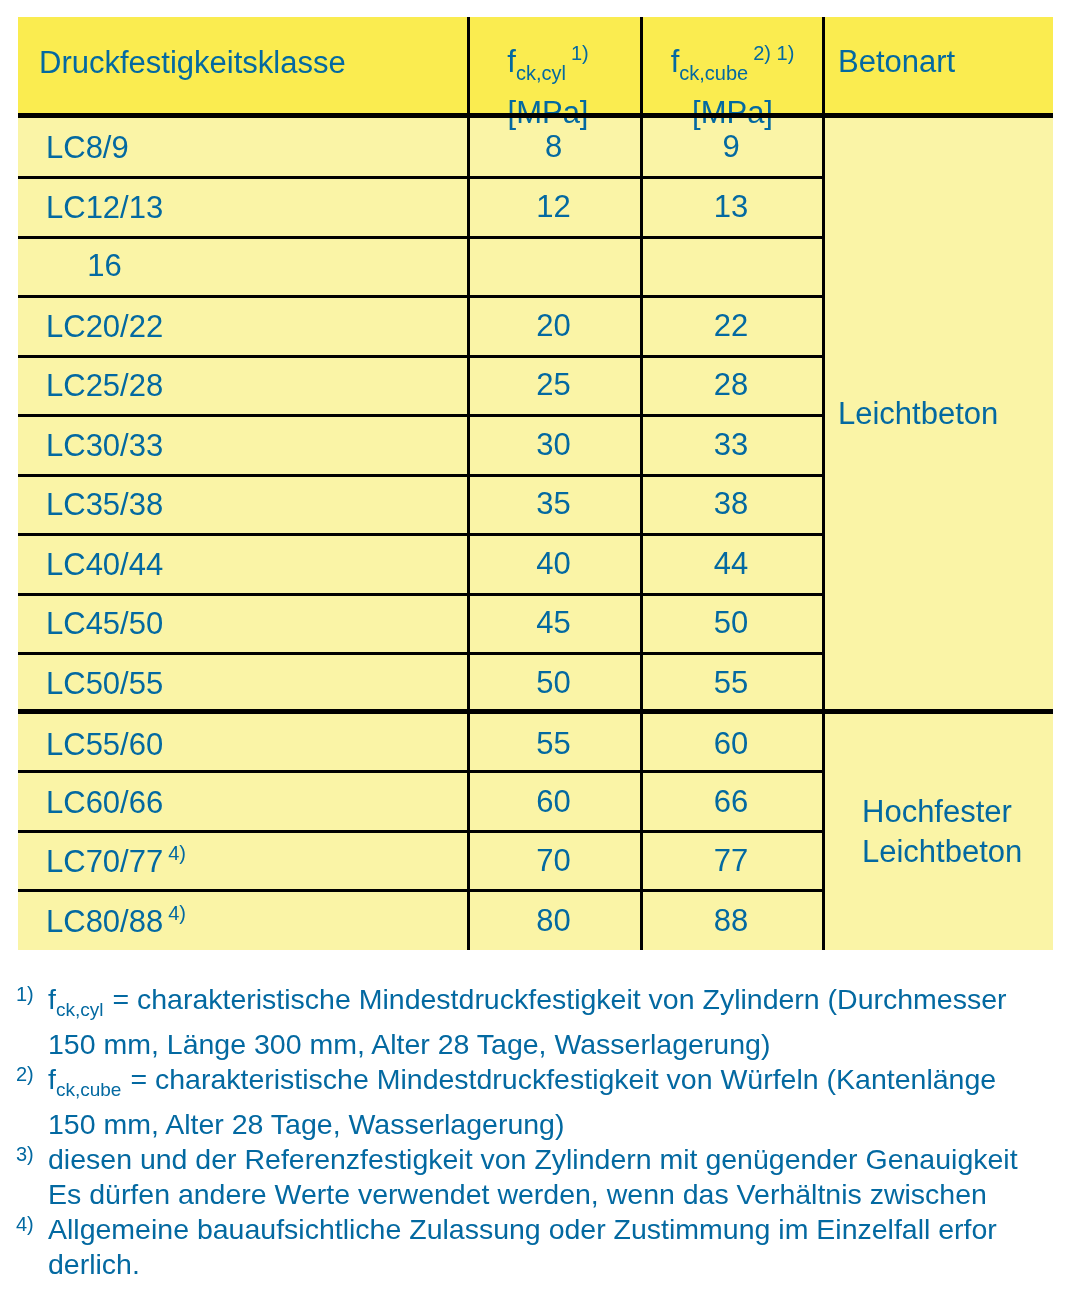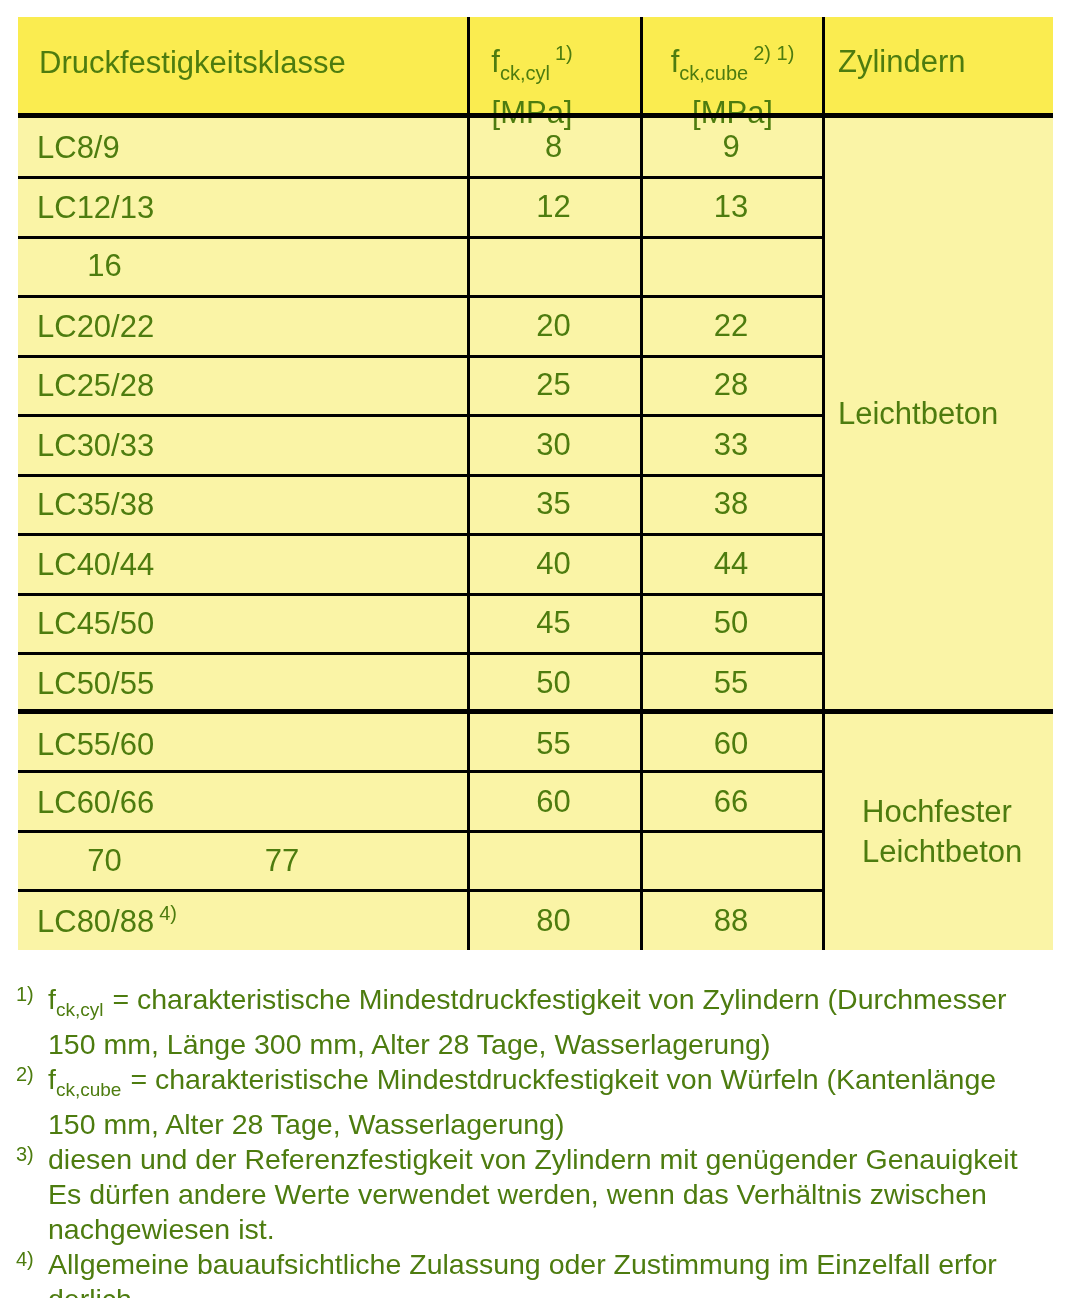--- a/index.html
+++ b/index.html
@@ -1,43 +1,43 @@
 <!DOCTYPE html>
 <html><head>
 <meta charset="utf-8">
 <style>
   html,body { margin:0; padding:0; background:#ffffff; }
   .page {
     position:relative; width:1067px; height:1298px;
     background:#ffffff; overflow:hidden;
-    font-family:"Liberation Sans", sans-serif; color:#4d7c0f;
+    font-family:"Liberation Sans", sans-serif; color:#0369a1;
   }
 
   
   .tbl { position:absolute; left:18px; top:17px; width:1035px; height:933px; background:#FAF4A6; }
   .hdr-bg { position:absolute; left:0; top:0; width:1035px; height:96px; background:#FAEC50; }
 
   .vline { position:absolute; top:0; height:933px; width:3px; background:#000; }
   .v1 { left:449px; } .v2 { left:622px; } .v3 { left:804px; }
 
   .hline { position:absolute; left:0; background:#000; }
   .hline.short { width:807px; height:3px; }
   .hline.full  { width:1035px; height:5px; }
 
   .h-col1 { position:absolute; left:21px; top:28px; font-size:31px; }
   .h-num  { position:absolute; top:16px; text-align:center; font-size:31px; line-height:40px; }
-  .h-col2 { left:436px; width:156px; }
+  .h-col2 { left:452px; width:156px; }
   .h-col3 { left:625px; width:179px; }
   .h-col4 { position:absolute; left:820px; top:27px; font-size:31px; }
 
   .tsub { font-size:20px; vertical-align:-8px; }
   .tsup { font-size:20px; vertical-align:12px; margin-left:5px; }
 
   .row { position:absolute; left:0; width:807px; height:58px; display:flex; align-items:center; font-size:31px; }
-  .c1 { width:449px; padding-left:19px; box-sizing:border-box; }
+  .c1 { width:449px; padding-left:28px; box-sizing:border-box; }
   .c2 { width:173px; text-align:center; }
   .c3 { width:182px; text-align:center; }
 
   .grp1 {
     position:absolute; left:807px; top:101px; width:220px; height:591px;
     display:flex; align-items:center; padding-left:13px; font-size:31px;
   }
   .grp2 {
     position:absolute; left:807px; top:697px; width:220px; height:236px;
     display:flex; flex-direction:column; justify-content:center;
@@ -61,21 +61,21 @@
 
     <div class="h-col1">Druckfestigkeitsklasse</div>
     <div class="h-num h-col2">
       <div><span>f</span><span class="tsub">ck,cyl</span><span class="tsup">1)</span></div>
       <div>[MPa]</div>
     </div>
     <div class="h-num h-col3">
       <div><span>f</span><span class="tsub">ck,cube</span><span class="tsup">2) 1)</span></div>
       <div>[MPa]</div>
     </div>
-    <div class="h-col4">Zylindern</div>
+    <div class="h-col4">Betonart</div>
 
     <div class="vline v1"></div>
     <div class="vline v2"></div>
     <div class="vline v3"></div>
     <div class="hline full" style="top:96px"></div>
     <div class="hline full" style="top:692px"></div>
     <div class="hline short" style="top:159px"></div>
     <div class="hline short" style="top:219px"></div>
     <div class="hline short" style="top:278px"></div>
     <div class="hline short" style="top:338px"></div>
@@ -140,20 +140,21 @@
       <div class="c1"><span>LC55/60</span><span class="tsup"></span></div>
       <div class="c2">55</div>
       <div class="c3">60</div>
     </div>
     <div class="row" style="top:756px">
       <div class="c1"><span>LC60/66</span><span class="tsup"></span></div>
       <div class="c2">60</div>
       <div class="c3">66</div>
     </div>
     <div class="row" style="top:815px">
+      <div class="c1"><span>LC70/77</span><span class="tsup">4)</span></div>
       <div class="c2">70</div>
       <div class="c3">77</div>
     </div>
     <div class="row" style="top:875px">
       <div class="c1"><span>LC80/88</span><span class="tsup">4)</span></div>
       <div class="c2">80</div>
       <div class="c3">88</div>
     </div>
 
     <div class="grp1">Leichtbeton</div>
@@ -171,21 +172,20 @@
     </div>
     <div class="fn">
       <span class="fn-marker">2)</span>
       <div class="fn-line"><span>f</span><span class="fsub">ck,cube</span><span>= charakteristische Mindestdruckfestigkeit von Würfeln (Kantenlänge</span></div>
       <div class="fn-line">150 mm, Alter 28 Tage, Wasserlagerung)</div>
     </div>
     <div class="fn">
       <span class="fn-marker">3)</span>
       <div class="fn-line">diesen und der Referenzfestigkeit von Zylindern mit genügender Genauigkeit</div>
       <div class="fn-line">Es dürfen andere Werte verwendet werden, wenn das Verhältnis zwischen</div>
-      <div class="fn-line">nachgewiesen ist.</div>
     </div>
     <div class="fn">
       <span class="fn-marker">4)</span>
       <div class="fn-line">Allgemeine bauaufsichtliche Zulassung oder Zustimmung im Einzelfall erfor</div>
       <div class="fn-line">derlich.</div>
     </div>
   </div>
 
 </div>
 

